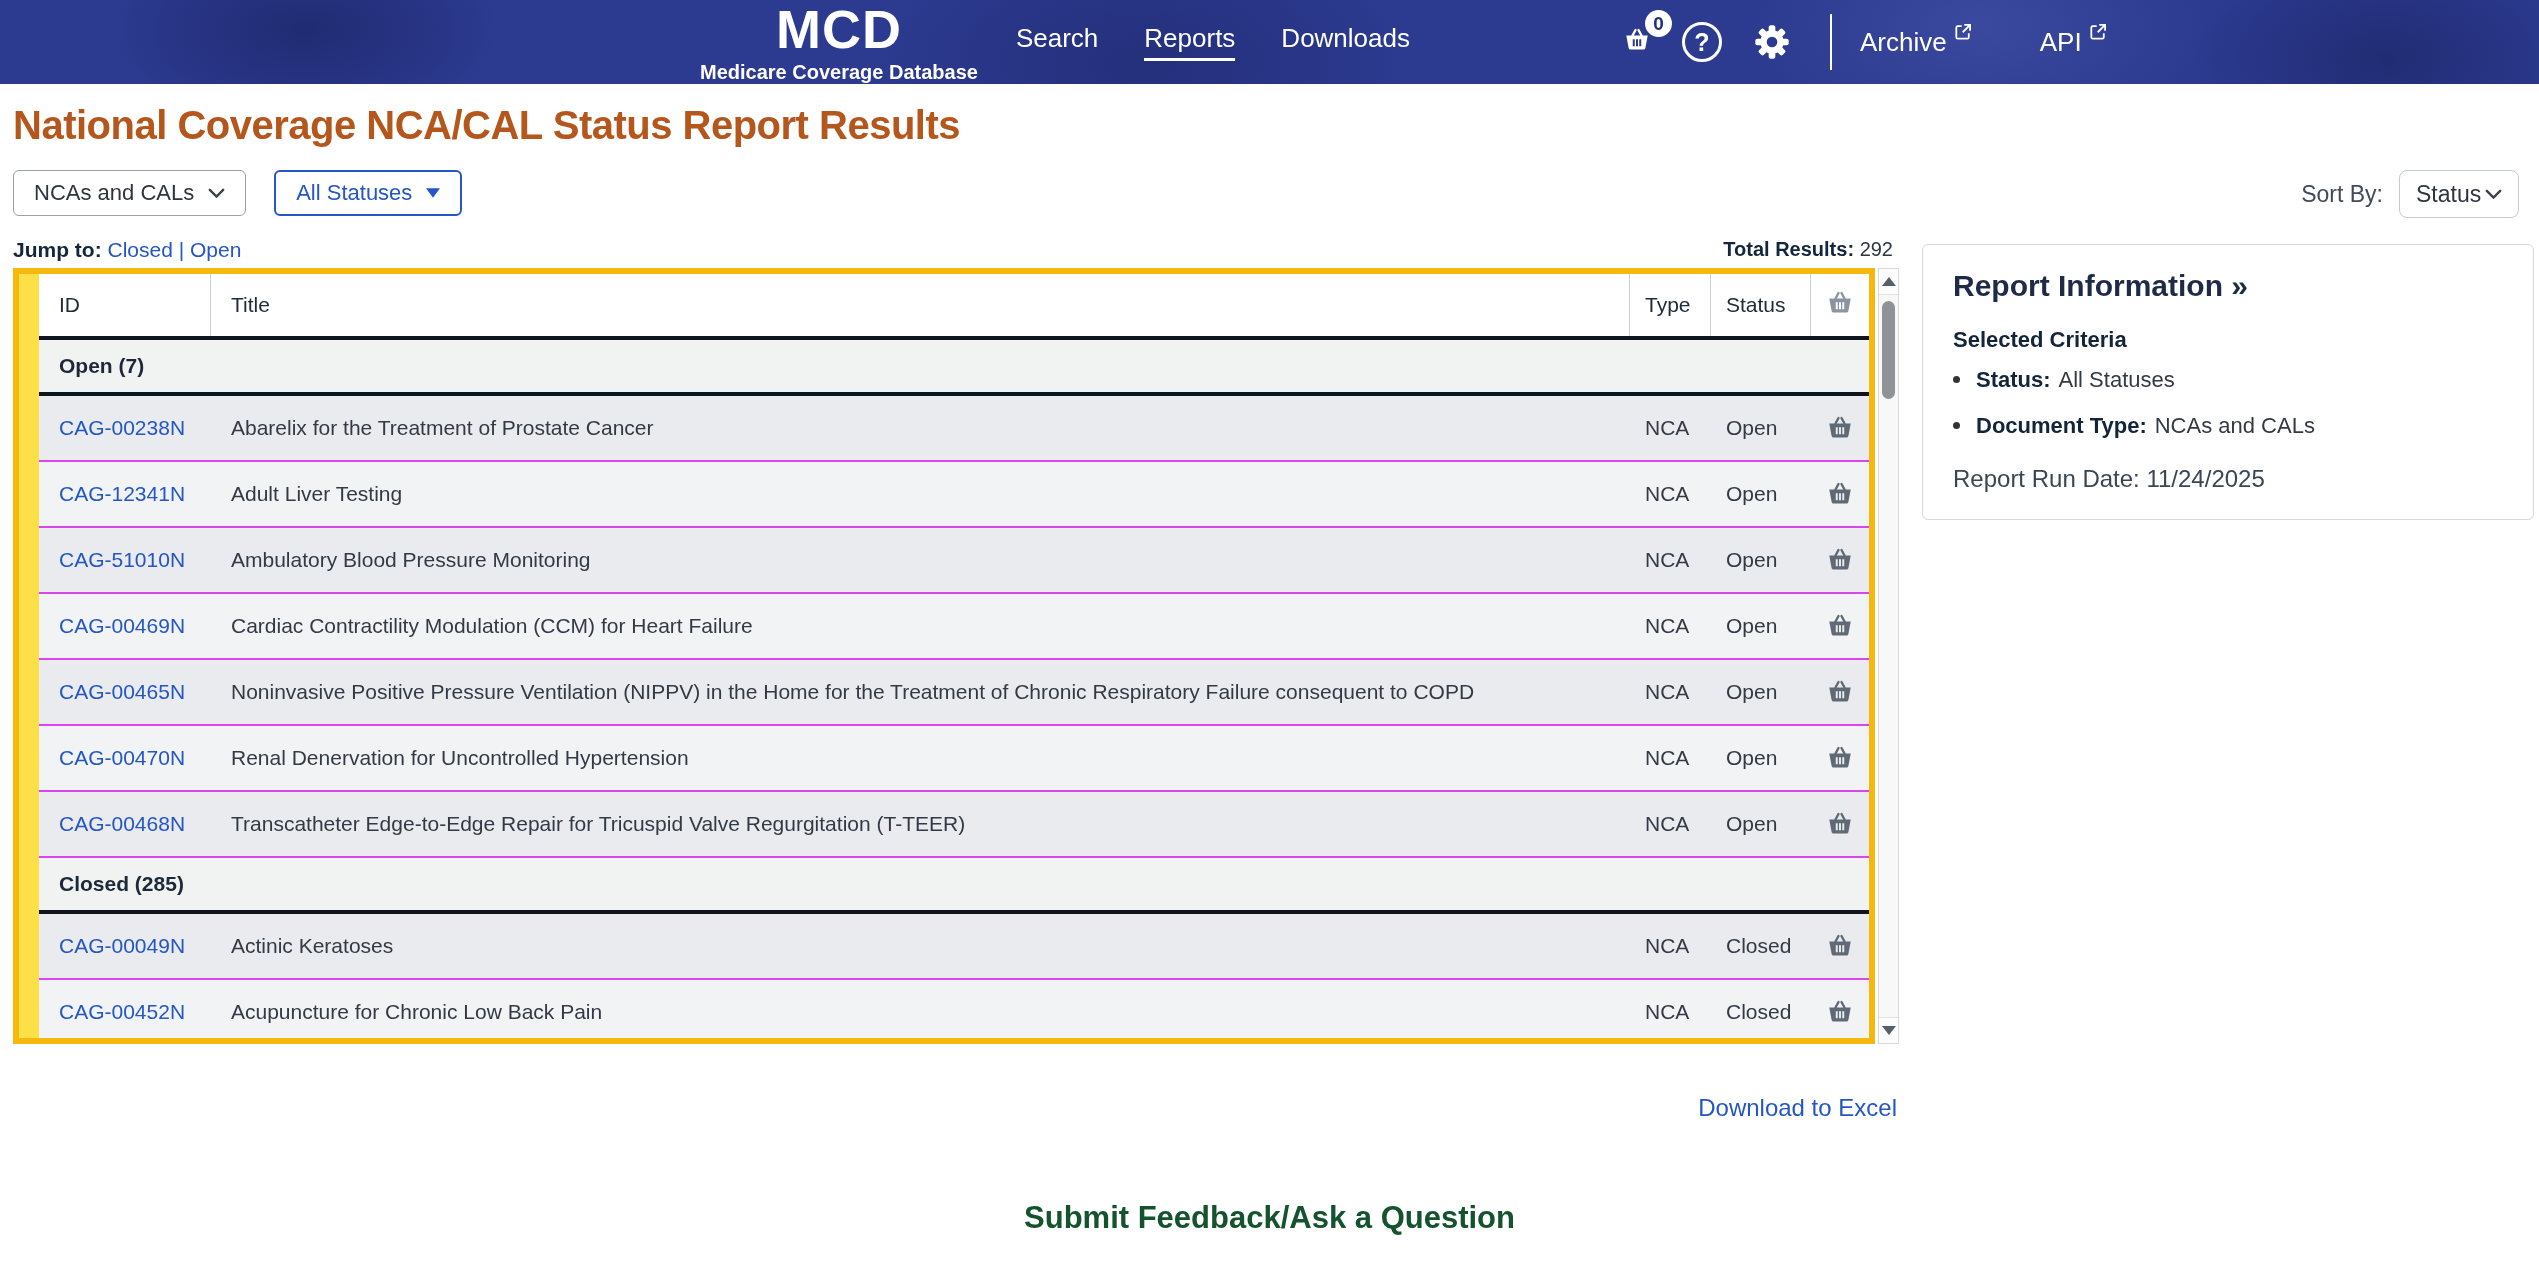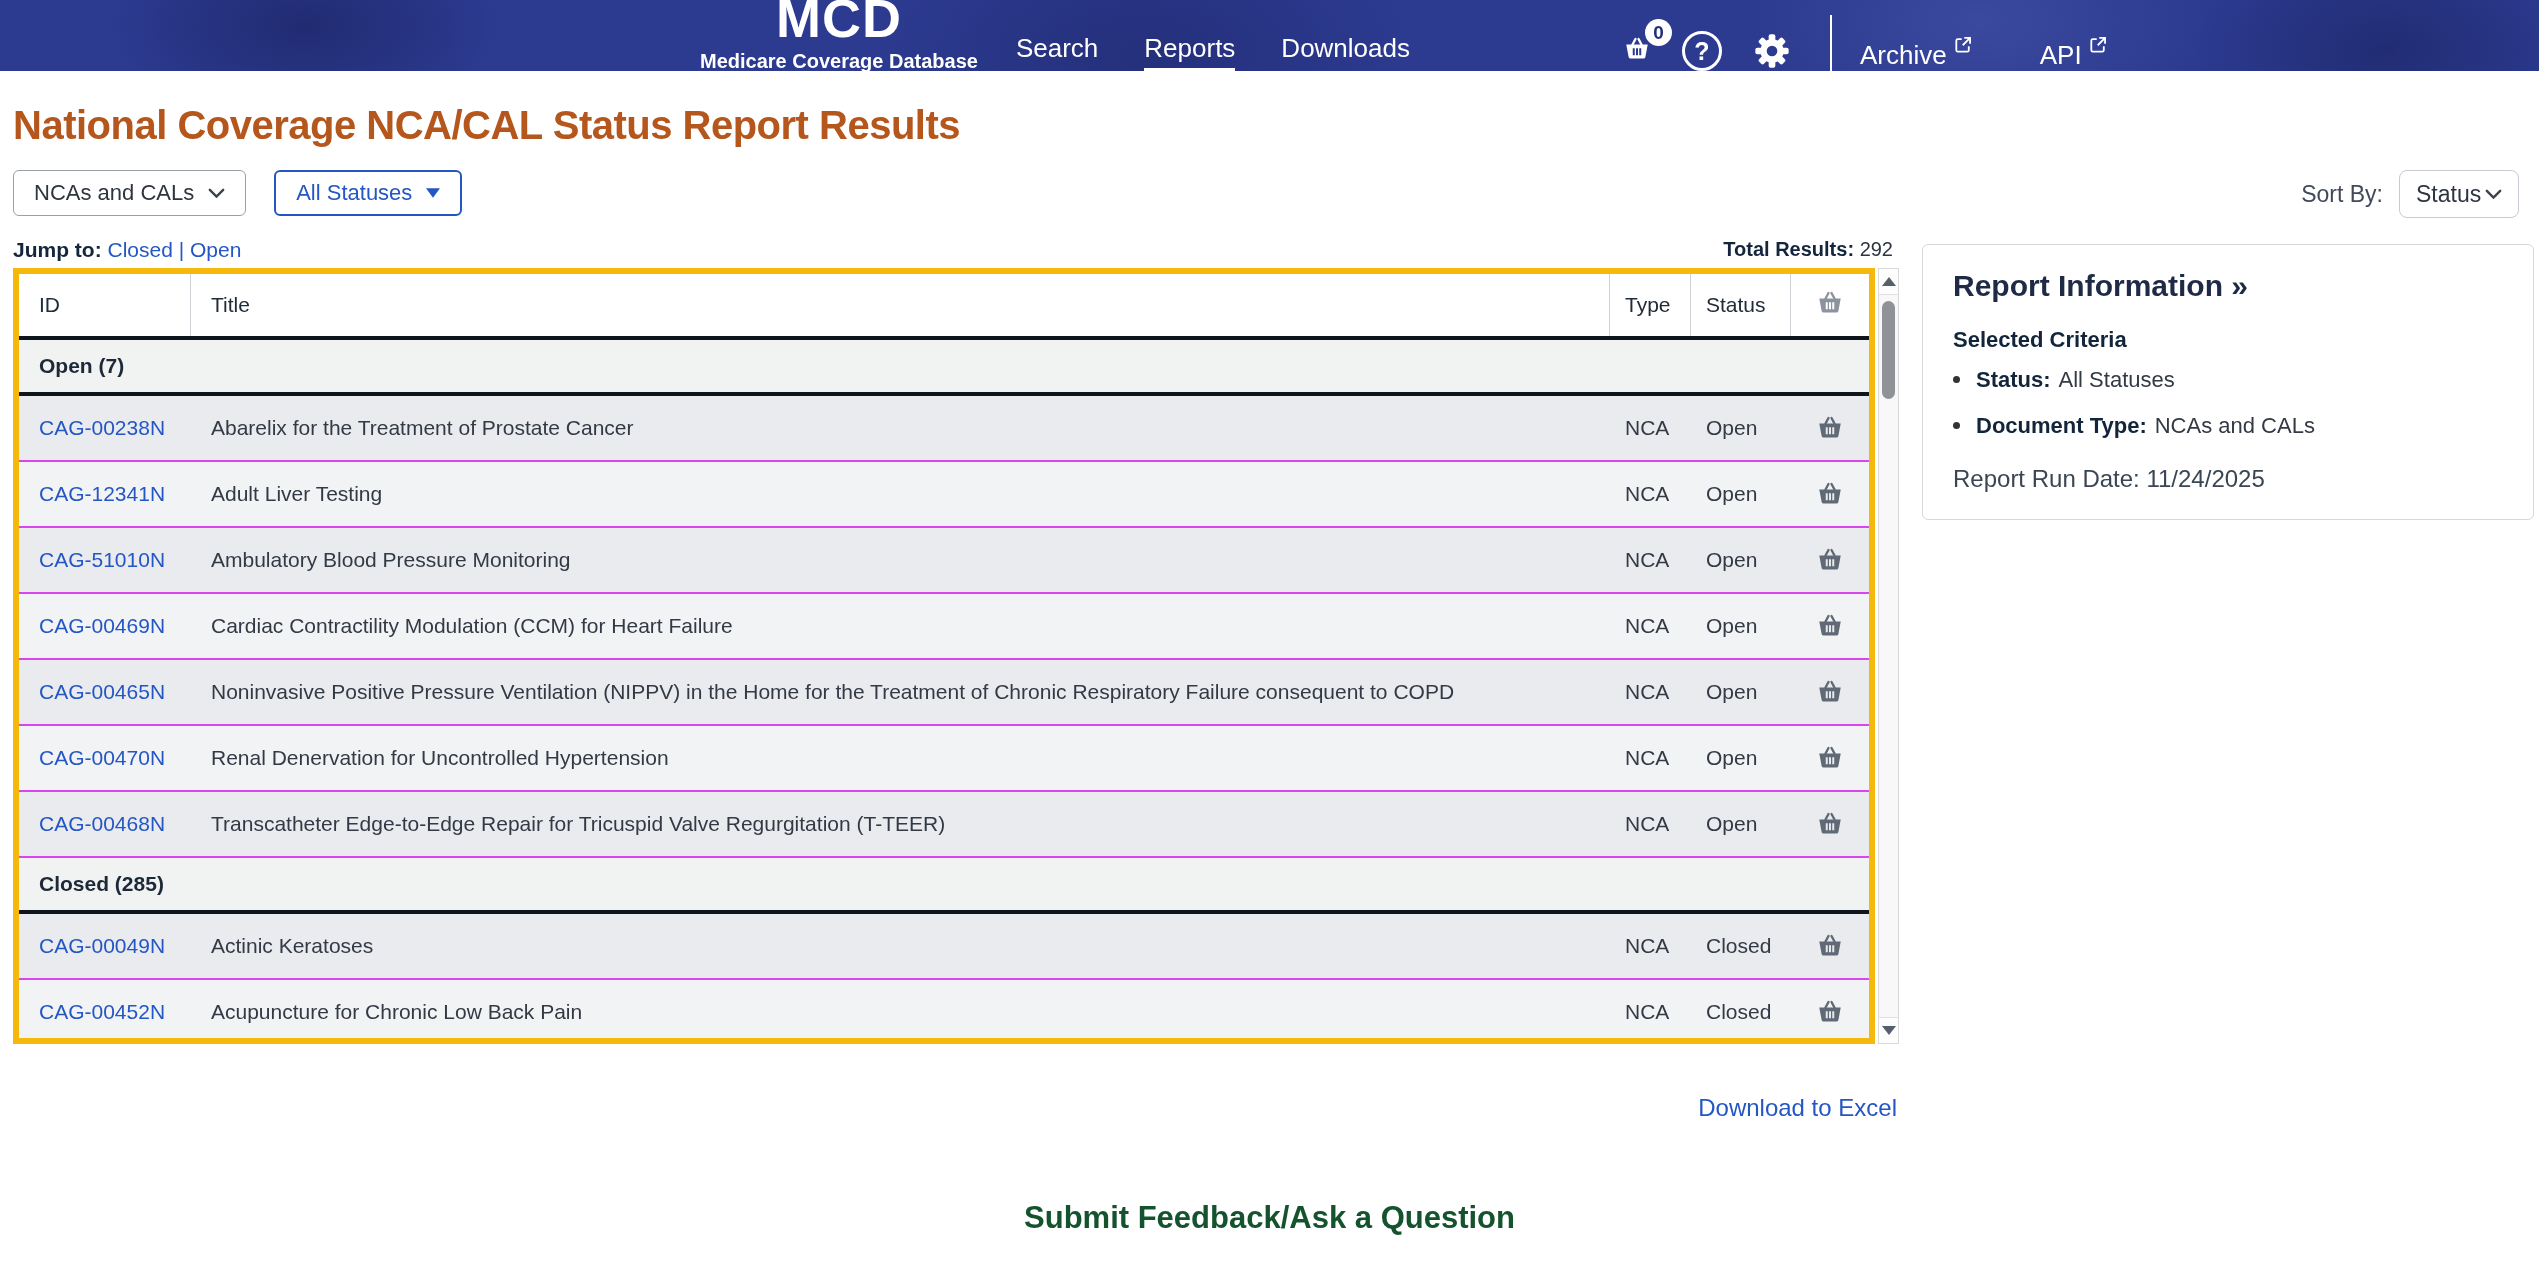--- a/index.html
+++ b/index.html
@@ -1,28 +1,28 @@
 <!DOCTYPE html>
 <html><head>
 <meta charset="utf-8">
 <style>
   * { margin:0; padding:0; box-sizing:border-box; }
   html,body { width:2539px; height:1263px; background:#fff; font-family:"Liberation Sans", sans-serif; overflow:hidden; }
   #app { position:relative; width:2539px; height:1263px; background:#fff; }
 
   
   .navbar {
-    position:absolute; top:0; left:0; width:100%; height:71px;
+    position:absolute; top:0; left:0; width:100%; height:84px;
     background:#2c3a90;
     background-image:
       radial-gradient(ellipse 300px 160px at 12% 35%, rgba(18,26,76,.45), transparent 65%),
       radial-gradient(ellipse 420px 220px at 45% 75%, rgba(22,30,84,.35), transparent 65%),
       radial-gradient(ellipse 380px 200px at 78% 30%, rgba(96,114,196,.28), transparent 60%),
       radial-gradient(ellipse 300px 180px at 94% 70%, rgba(16,24,70,.4), transparent 65%);
-    color:#fff; display:flex; align-items:flex-end;
+    color:#fff; display:flex; align-items:center;
   }
   .logo { margin-left:700px; text-align:center; line-height:1; }
   .logo-title { font-size:54px; font-weight:bold; letter-spacing:1px; }
   .logo-sub { font-size:20px; font-weight:bold; margin-top:6px; white-space:nowrap; }
   .nav-links { display:flex; align-items:center; gap:46px; margin-left:38px; }
   .nav-link { color:#fff; font-size:26px; text-decoration:none; cursor:pointer; padding-bottom:4px; border-bottom:3px solid transparent; }
   .nav-link.active { border-bottom-color:#fff; }
   .nav-icons { display:flex; align-items:center; gap:30px; margin-left:212px; }
   .basket-btn { position:relative; cursor:pointer; color:#fff; --slat:#2c3a90; }
   .basket-badge { position:absolute; top:-16px; right:-20px; background:#fff; color:#22307c; width:27px; height:27px; border-radius:50%; font-size:19px; font-weight:bold; display:flex; align-items:center; justify-content:center; }
@@ -48,21 +48,21 @@
   .jumpto { position:absolute; left:13px; top:238px; font-size:21px; }
   .jumpto b { color:#14263c; }
   .jumpto a { color:#2456c4; text-decoration:none; cursor:pointer; }
   .jump-sep { color:#2456c4; }
 
   .totals { position:absolute; top:238px; right:646px; font-size:20px; }
   .totals b { color:#14263c; }
   .totals span { color:#2e3540; }
 
   
-  .table-wrap { position:absolute; left:13px; top:268px; width:1862px; height:776px; border:6px solid #f5b80c; background:#fde047; overflow:hidden; }
+  .table-wrap { position:absolute; left:13px; top:268px; width:1862px; height:776px; border:6px solid #f5b80c; background:#fde047; overflow:hidden;padding-left:20px; }
   .thead { display:grid; grid-template-columns:172px 1419px 81px 100px 1fr; height:66px; border-bottom:4px solid #0e151d; background:#fff; }
   .th { display:flex; align-items:center; font-size:21px; color:#202c3a; padding-left:20px; border-right:1px solid #cfd2d6; }
   .th:last-child { border-right:none; }
   .th.c-type, .th.c-status { padding-left:15px; }
   .th.c-basket { justify-content:center; padding-left:0; color:#8b949e; }
   .section-row { height:56px; background:#f1f2f2; border-bottom:4px solid #0e151d; display:flex; align-items:center; padding-left:20px; font-size:21px; font-weight:bold; color:#1d2938; }
   .data-row { display:grid; grid-template-columns:172px 1419px 81px 100px 1fr; height:66px; border-bottom:2px solid #d946ef; align-items:center; background:#e9ebee; }
   .data-row.alt { background:#f2f3f5; }
   .cell { font-size:21px; color:#333a45; padding-left:20px; overflow:hidden; white-space:nowrap; }
   .cell.c-type, .cell.c-status { padding-left:15px; }

